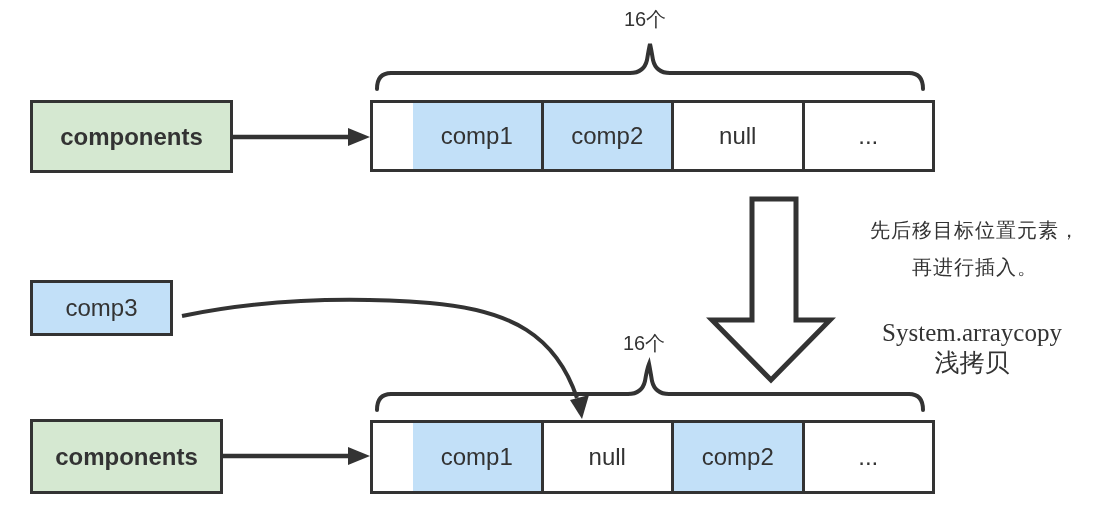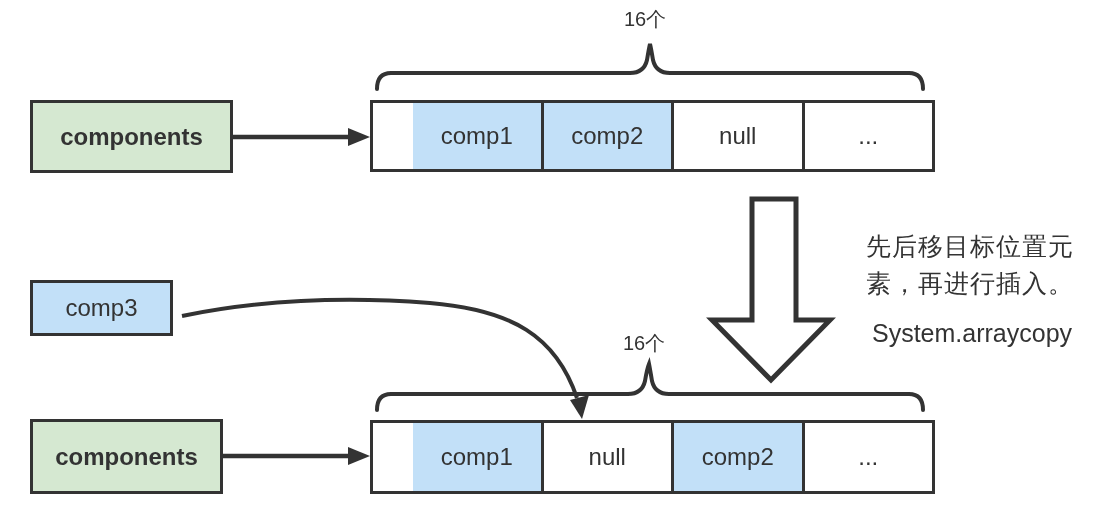--- a/index.html
+++ b/index.html
@@ -48,32 +48,32 @@
     width:100px;
     text-align:center;
     font-size:20px;
     color:var(--text,#333);
   }
   .note{
     position:absolute;
     color:var(--text,#333);
   }
   .note-step{
-    left:866px;top:228px;width:218px;
-    font-size:25px;line-height:37px;
+    left:866px;top:212px;width:218px;
+    font-size:20px;line-height:37px;
     letter-spacing:1px;
-    text-align:left;
+    text-align:center;
     word-break:break-all;
   }
   .note-api{
     left:856px;top:318px;width:232px;
     font-size:25px;line-height:30px;
     text-align:center;
   }
-  .note-api span{display:block;}
+  .note-api span{display:block;font-family:Liberation Serif, serif;}
   svg.overlay{
     position:absolute;left:0;top:0;
     pointer-events:none;
   }
   .stroke{stroke:var(--line,#333);fill:none;}
   .fill-line{fill:var(--line,#333);stroke:none;}
   .hollow{stroke:var(--line,#333);fill:#fff;}
 </style>
 </head>
 <body>
@@ -98,20 +98,21 @@
     </div>
     <div class="cell">
       <span>...</span>
     </div>
   </div>
 
   <div class="note note-step">先后移目标位置元素，再进行插入。</div>
 
   <div class="note note-api">
     <span>System.arraycopy</span>
+    <span>浅拷贝</span>
   </div>
 
   <div class="box blue" style="left:30px;top:280px;width:143px;height:56px;">
     <span>comp3</span>
   </div>
 
   <div class="count-label" style="left:594px;top:330px;">16个</div>
 
   <div class="box green" style="left:30px;top:419px;width:193px;height:75px;">
     <span>components</span>

